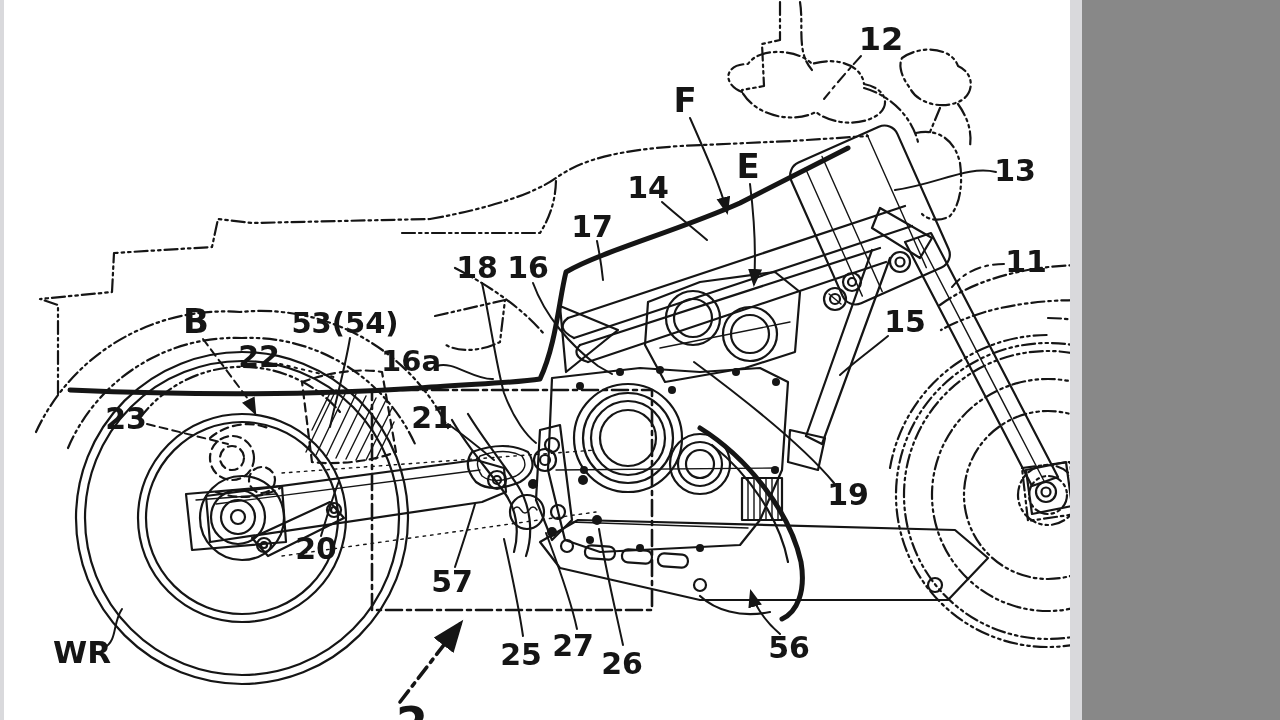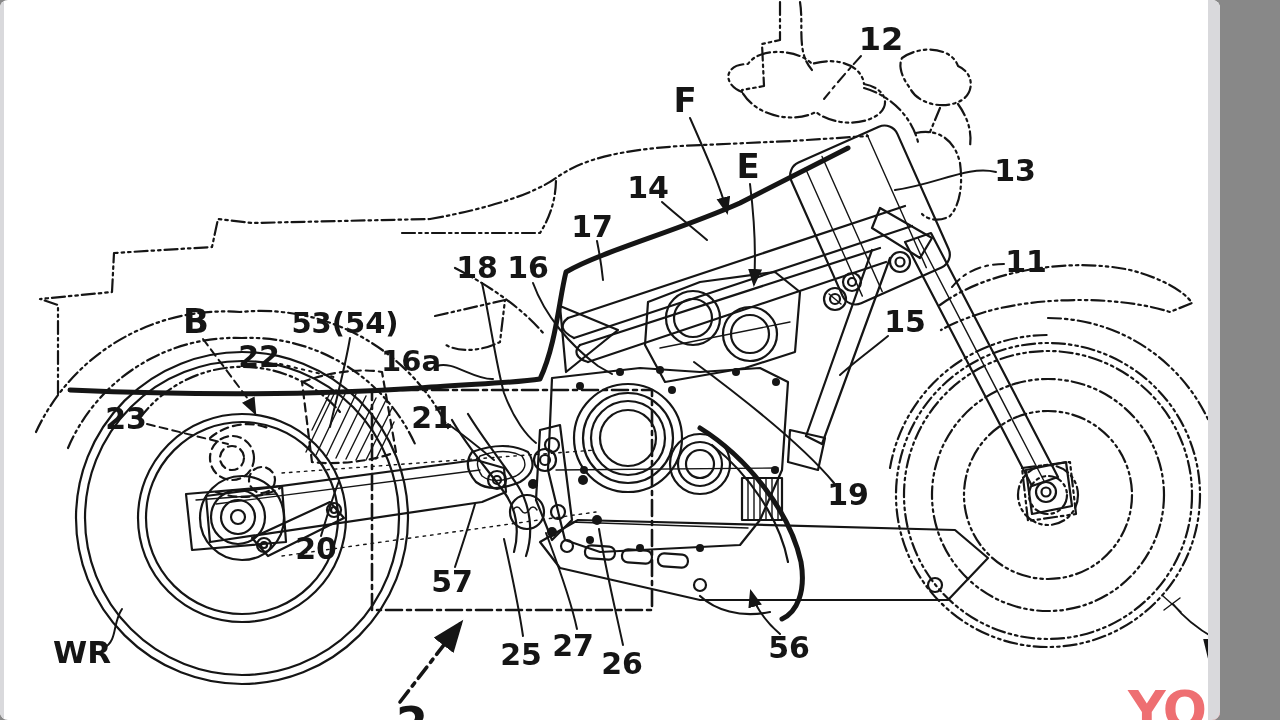--- a/index.html
+++ b/index.html
@@ -1,17 +1,17 @@
 <!DOCTYPE html>
 <html><head>
 <meta charset="utf-8">
 <style>
   html,body{margin:0;padding:0;background:#888;}
-  #page{position:relative;width:1220px;height:720px;background:#ffffff;overflow:hidden;
-        font-family:"DejaVu Sans","Liberation Sans",sans-serif;border-radius:8px;}
+  #page{position:relative;width:1082px;height:720px;background:#ffffff;overflow:hidden;
+        font-family:"DejaVu Sans","Liberation Sans",sans-serif;}
   #fig{position:absolute;left:0;top:0;}
   .edge-strip{position:absolute;top:0;height:720px;background:#d9d9dc;}
   #edge-left{left:0;width:4px;}
   #edge-right{right:0;width:12px;}
   
   .ink{stroke:#151515;fill:none;stroke-width:2.2;stroke-linecap:round;stroke-linejoin:round;}
   .bold{stroke-width:5;}
   .thin{stroke-width:1.4;}
   .phantom{stroke-dasharray:13 4 2.5 4 2.5 4;}
   .dashed{stroke-dasharray:8 5;}

